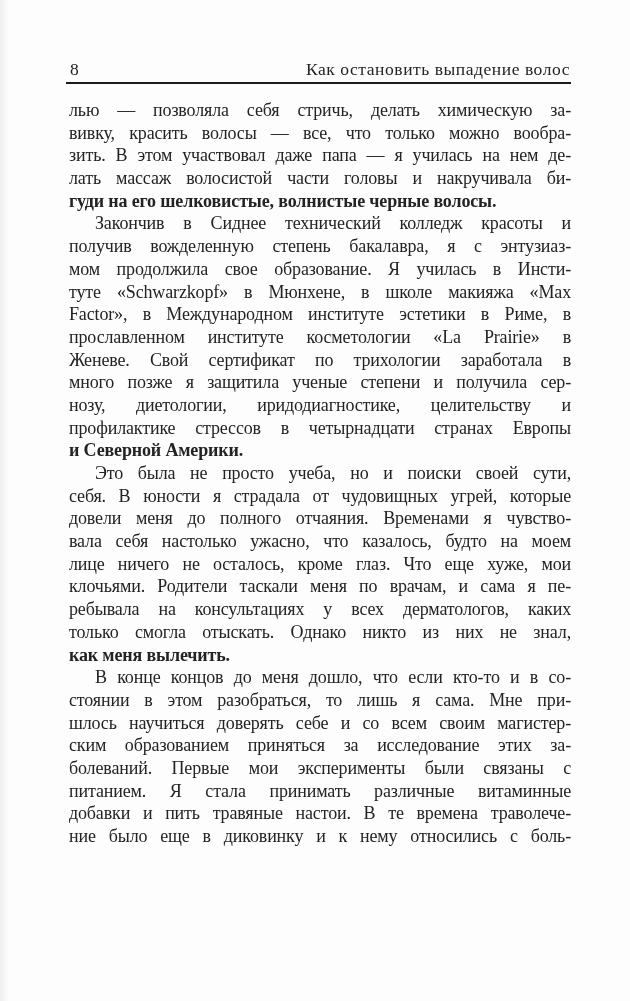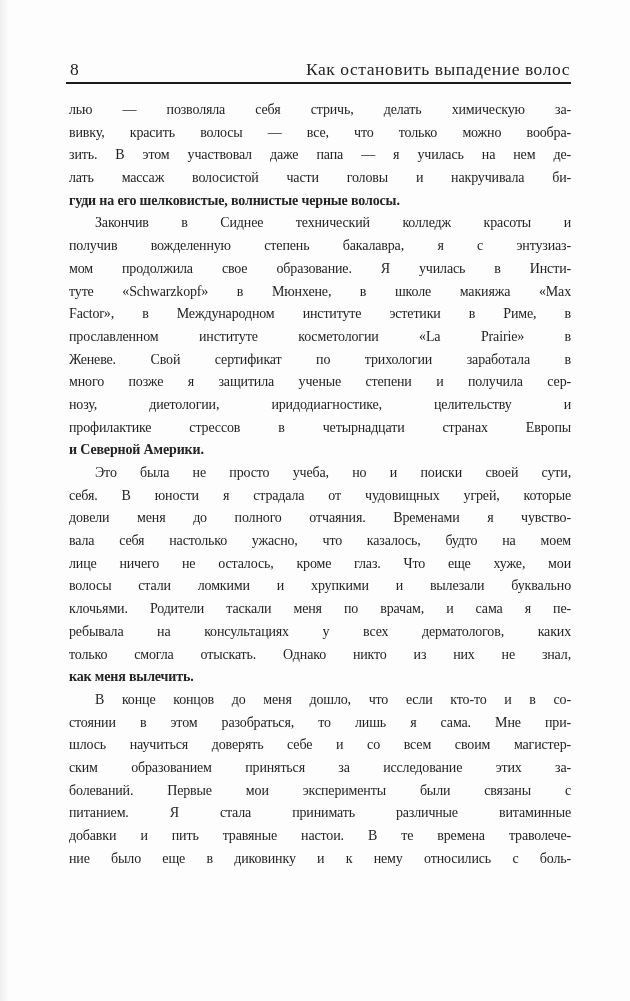--- a/index.html
+++ b/index.html
@@ -52,21 +52,21 @@
     width: 505px;
     height: 2px;
     background: #1b1b1b;
   }
 
   .body-text {
     position: absolute;
     left: 69px;
     top: 99px;
     width: 502px;
-    font-size: 14px;
+    font-size: 18px;
     line-height: 22.7px;
     letter-spacing: -0.15px;
   }
   .line {
     text-align: justify;
     text-align-last: justify;
     height: 22.7px;
     overflow: visible;
   }
   .line.end {
@@ -112,21 +112,20 @@
       <div class="line">профилактике стрессов в четырнадцати странах Европы</div>
       <div class="line end">и Северной Америки.</div>
     </div>
 
     <div>
       <div class="line first">Это была не просто учеба, но и поиски своей сути,</div>
       <div class="line">себя. В юности я страдала от чудовищных угрей, которые</div>
       <div class="line">довели меня до полного отчаяния. Временами я чувство-</div>
       <div class="line">вала себя настолько ужасно, что казалось, будто на моем</div>
       <div class="line">лице ничего не осталось, кроме глаз. Что еще хуже, мои</div>
-      <div class="line">волосы стали ломкими и хрупкими и вылезали буквально</div>
       <div class="line">клочьями. Родители таскали меня по врачам, и сама я пе-</div>
       <div class="line">ребывала на консультациях у всех дерматологов, каких</div>
       <div class="line">только смогла отыскать. Однако никто из них не знал,</div>
       <div class="line end">как меня вылечить.</div>
     </div>
 
     <div>
       <div class="line first">В конце концов до меня дошло, что если кто-то и в со-</div>
       <div class="line">стоянии в этом разобраться, то лишь я сама. Мне при-</div>
       <div class="line">шлось научиться доверять себе и со всем своим магистер-</div>

